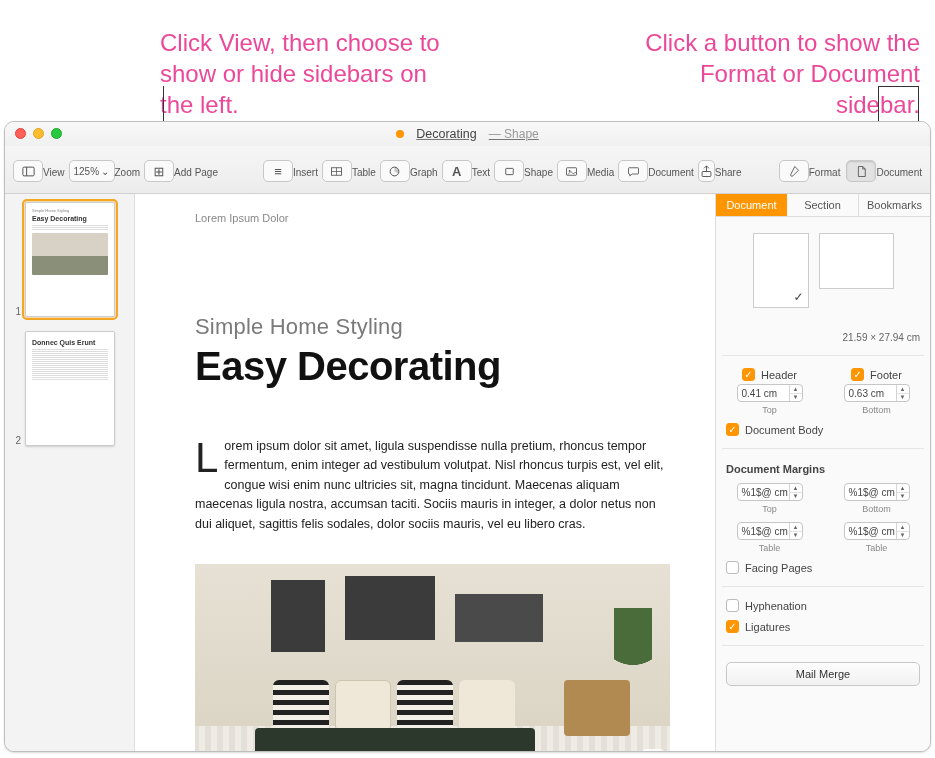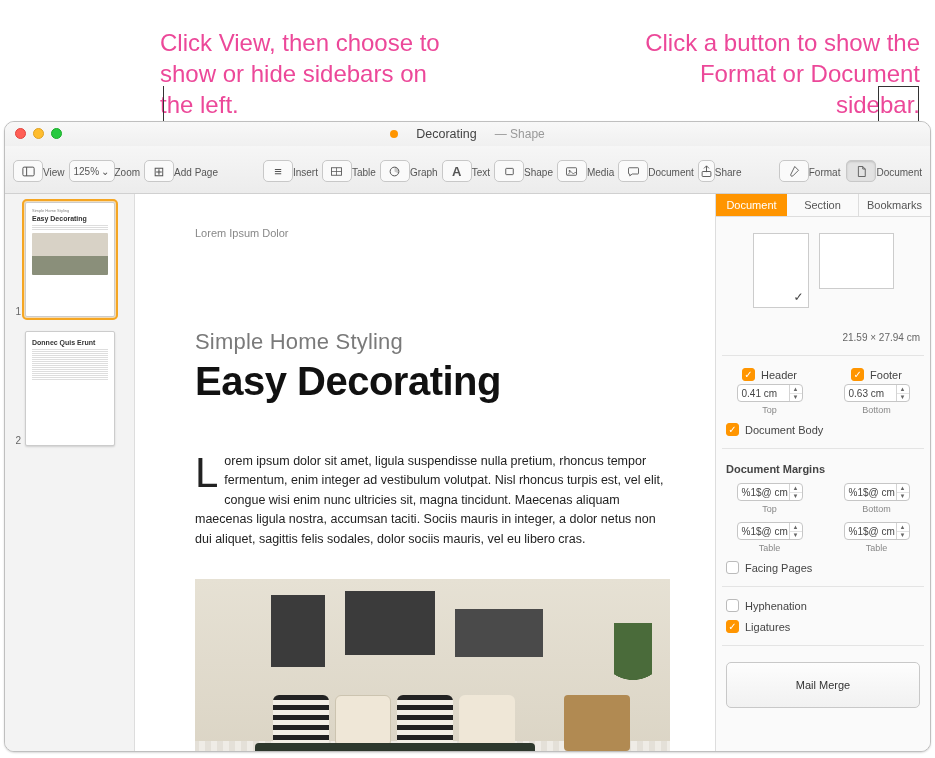--- a/index.html
+++ b/index.html
@@ -43,21 +43,21 @@
   position: relative;
   background: linear-gradient(#f8f8f8,#f0f0f0);
   font-size: 12px;
   color: #777;
 }
 .traffic { position: absolute; left: 10px; top: 6px; display: flex; gap: 7px; }
 .traffic span { width: 11px; height: 11px; border-radius: 50%; display: block; }
 .tl-red { background: #ff5f56; border:1px solid #e0443e; }
 .tl-yellow { background: #ffbd2e; border:1px solid #dea123; }
 .tl-green { background: #27c93f; border:1px solid #1aab29; }
-.title-doc { display: flex; align-items: center; gap: 18px; }
+.title-doc { display: flex; align-items: center; gap: 12px; text-decoration: underline; }
 .title-dot { width:8px; height:8px; border-radius:50%; background:#ff9500; display:inline-block;}
 .title-name { color:#444; font-weight:500; font-size:12.5px;}
 .title-edited { color:#999; font-size:12px;}
 .toolbar {
   height: 48px;
   border-bottom: 1px solid #d0d0d0;
   background: linear-gradient(#f6f6f6,#ececec);
   display: flex;
   align-items: center;
   padding: 0 6px;
@@ -103,21 +103,21 @@
   overflow:hidden;
 }
 .thumb.selected { outline:2px solid #f5a623; outline-offset:1px; box-shadow: 0 0 0 3px rgba(245,166,35,.3);}
 .thumb .t-sub { font-size:4px; color:#888; line-height:1.2;}
 .thumb .t-title { font-size:7px; font-weight:800; margin:1px 0 3px;}
 .thumb .t-line { height:1px; background:#ddd; margin:1px 0;}
 .thumb .t-img { margin-top:3px; height:42px; background: linear-gradient(180deg,#d8d2c6 0%,#d8d2c6 55%,#8a8f7a 55%,#8a8f7a 100%); border-radius:1px;}
 .canvas {
   flex:1;
   background:#fff;
-  padding: 33px 40px 0 60px;
+  padding: 18px 40px 0 60px;
   overflow:hidden;
   position:relative;
 }
 .running-head { font-size:11px; color:#888; margin-bottom: 90px;}
 .subhead { font-size:22px; color:#7a7a7a; font-weight:500; letter-spacing:.2px; margin-bottom:4px;}
 .headline { font-size:40px; font-weight:800; color:#111; letter-spacing:-.5px; margin-bottom: 48px;}
 .para { font-size:12.5px; line-height:1.55; color:#222; max-width:510px; margin-bottom: 30px;}
 .dropcap { float:left; font-size:42px; font-weight:400; line-height:.9; padding: 2px 6px 0 0; color:#222;}
 .photo {
   width: 475px; height: 210px;
@@ -173,21 +173,21 @@
 .stepper-val { flex:1; }
 .stepper-btns { width:13px; height:100%; border-left:1px solid #d4d4d4; display:flex; flex-direction:column;}
 .stepper-btns span { flex:1; display:flex; align-items:center; justify-content:center; font-size:6px; color:#666;}
 .stepper-btns span:first-child { border-bottom:1px solid #e2e2e2;}
 .sublabel { font-size:9px; color:#888;}
 .section-title { font-size:11px; font-weight:600; margin-top:2px;}
 .merge-btn {
   margin-top:4px;
   border:1px solid #c8c8c8; border-radius:5px;
   background: linear-gradient(#fdfdfd,#f1f1f1);
-  text-align:center; padding:16px 0;
+  text-align:center; padding:5px 0;
   font-size:11px; color:#333;
 }
 svg.icon { width:15px; height:15px; }
 </style>
 </head>
 <body>
 
 <div class="annotation anno-left">Click View, then choose to show or hide sidebars on the left.</div>
 <div class="annotation anno-right">Click a button to show the Format or Document sidebar.</div>
 

